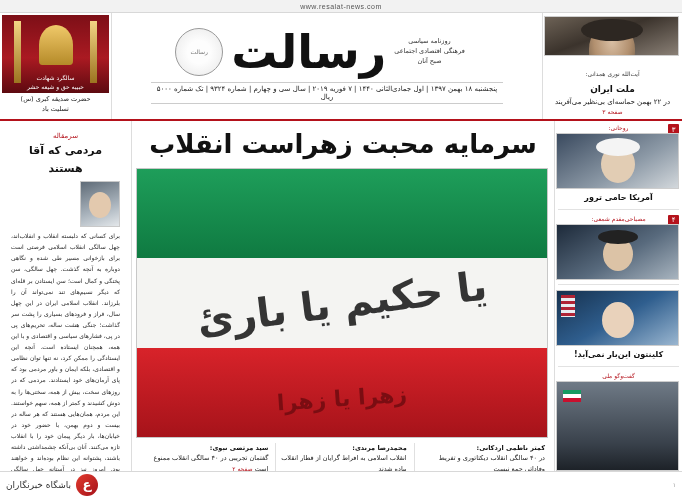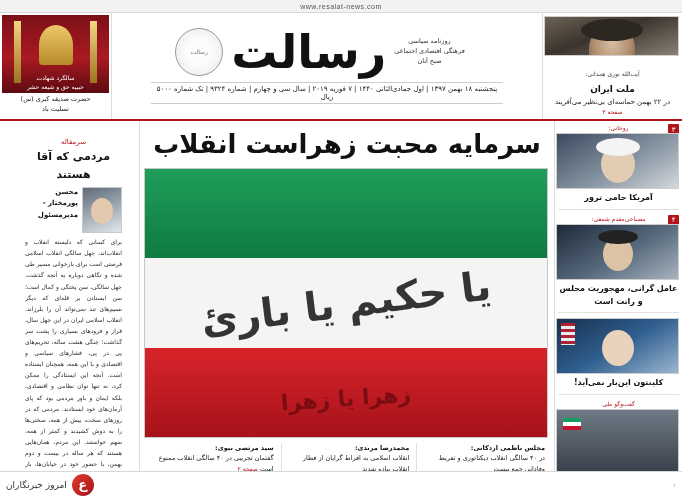--- a/index.html
+++ b/index.html
@@ -114,21 +114,21 @@
 
   
   .body-wrap{display:flex;flex-direction:row;height:375px;}
   .col-right{
     width:128px;flex:0 0 128px;box-sizing:border-box;
     border-left:1px solid #ddd;padding:3px;
   }
   .col-center{flex:1 1 auto;box-sizing:border-box;padding:4px 6px;}
   .col-left{
     width:132px;flex:0 0 132px;box-sizing:border-box;
-    border-right:1px solid #ddd;padding:17px;margin-left:8px;
+    border-right:1px solid #ddd;padding:11px;
   }
   
   .card{border-bottom:1px solid #e2e2e2;padding-bottom:4px;margin-bottom:5px;position:relative;}
   .card .num{
     position:absolute;top:0;right:0;width:11px;height:11px;
     background:#b4121b;color:#fff;font-size:7px;
     display:flex;align-items:center;justify-content:center;border-radius:1px;
   }
   .card .kicker{font-size:6px;color:#b4121b;text-align:center;margin-bottom:2px;}
   .thumb{width:100%;height:54px;border:1px solid #cdcdcd;position:relative;overflow:hidden;}
@@ -283,21 +283,20 @@
         <div class="num">۳</div>
         <div class="kicker">روحانی:</div>
         <div class="thumb t-rouhani"></div>
         <div class="title">آمریکا حامی ترور</div>
       </div>
 
       <div class="card">
         <div class="num">۴</div>
         <div class="kicker">مصباحی‌مقدم شمعی:</div>
         <div class="thumb t-cleric2"></div>
-        <div class="title">عامل گرانی، مهجوریت مجلس و رانت است</div>
       </div>
 
       <div class="card">
         <div class="num">۹</div>
         <div class="thumb t-hillary"></div>
         <div class="title">کلینتون این‌بار نمی‌آید!</div>
       </div>
 
       <div class="card" style="border-bottom:none;">
         <div class="kicker">گفت‌وگو ملی</div>
@@ -316,50 +315,49 @@
       <div class="flagbox">
         <div class="stripe-g"></div>
         <div class="stripe-w"></div>
         <div class="stripe-r"></div>
         <div class="calig">یا حکیم یا بارئ</div>
         <div class="calig2">زهرا یا زهرا</div>
       </div>
 
       <div class="bottom-strip">
         <div class="bstrip-item">
-          <span class="b-t">مجلس ناظمی اردکانی:</span>
+          <span class="b-t">کمتر ناظمی اردکانی:</span>
           <span>در ۴۰ سالگی انقلاب دیکتاتوری و تفریط وفاداتی جمع نیست</span>
         </div>
         <div class="bstrip-item">
           <span class="b-t">محمدرضا مرندی:</span>
           <span>انقلاب اسلامی به افراط گرایان از قطار انقلاب پیاده شدند</span>
         </div>
         <div class="bstrip-item">
           <span class="b-t">سید مرتضی نبوی:</span>
           <span>گفتمان تجریبی در ۴۰ سالگی انقلاب ممنوع است</span>
           <span class="b-p">صفحه ۲</span>
         </div>
       </div>
     </div>
 
     <div class="col-left">
       <div class="edit-head">سرمقاله</div>
       <div class="edit-title">مردمی که آقا هستند</div>
       <div class="author-row">
         <div class="author-photo"></div>
-        <div class="author-name">محسن پورمختار - مدیرمسئول</div>
       </div>
       <div class="ed-body">برای کسانی که دلبسته انقلاب و انقلاب‌اند، چهل سالگی انقلاب اسلامی فرصتی است برای بازخوانی مسیر طی شده و نگاهی دوباره به آنچه گذشت. چهل سالگی، سن پختگی و کمال است؛ سن ایستادن بر قله‌ای که دیگر نسیم‌های تند نمی‌تواند آن را بلرزاند. انقلاب اسلامی ایران در این چهل سال، فراز و فرودهای بسیاری را پشت سر گذاشت؛ جنگی هشت ساله، تحریم‌های پی در پی، فشارهای سیاسی و اقتصادی و با این همه، همچنان ایستاده است. آنچه این ایستادگی را ممکن کرد، نه تنها توان نظامی و اقتصادی، بلکه ایمان و باور مردمی بود که پای آرمان‌های خود ایستادند. مردمی که در روزهای سخت، بیش از همه، سختی‌ها را به دوش کشیدند و کمتر از همه، سهم خواستند. این مردم، همان‌هایی هستند که هر ساله در بیست و دوم بهمن، با حضور خود در خیابان‌ها، بار دیگر پیمان خود را با انقلاب تازه می‌کنند. آنان بی‌آنکه چشمداشتی داشته باشند، پشتوانه این نظام بوده‌اند و خواهند بود. امروز نیز در آستانه چهل سالگی انقلاب، همین مردم‌اند که سرمایه اصلی‌اند؛ سرمایه‌ای که با هیچ معیاری سنجیده نمی‌شود و با هیچ قیمتی خریداری نمی‌گردد. مسئولان باید قدر این سرمایه را بدانند و در خدمت آنان باشند، نه آنکه از آنان انتظار خدمت داشته باشند. مردمی که آقا هستند، شایسته‌ترین‌ها برای تصمیم‌گیری درباره سرنوشت خویش‌اند.</div>
     </div>
 
   </div>
 
   <div class="footer">
     <div class="footer-left">۱</div>
     <div class="footer-right">
       <div class="fnn-logo">
         <span>ع</span>
       </div>
-      <div class="fnn-text">امروز خبرنگاران</div>
+      <div class="fnn-text">باشگاه خبرنگاران</div>
     </div>
   </div>
 
 </div>
 
 </body></html>

